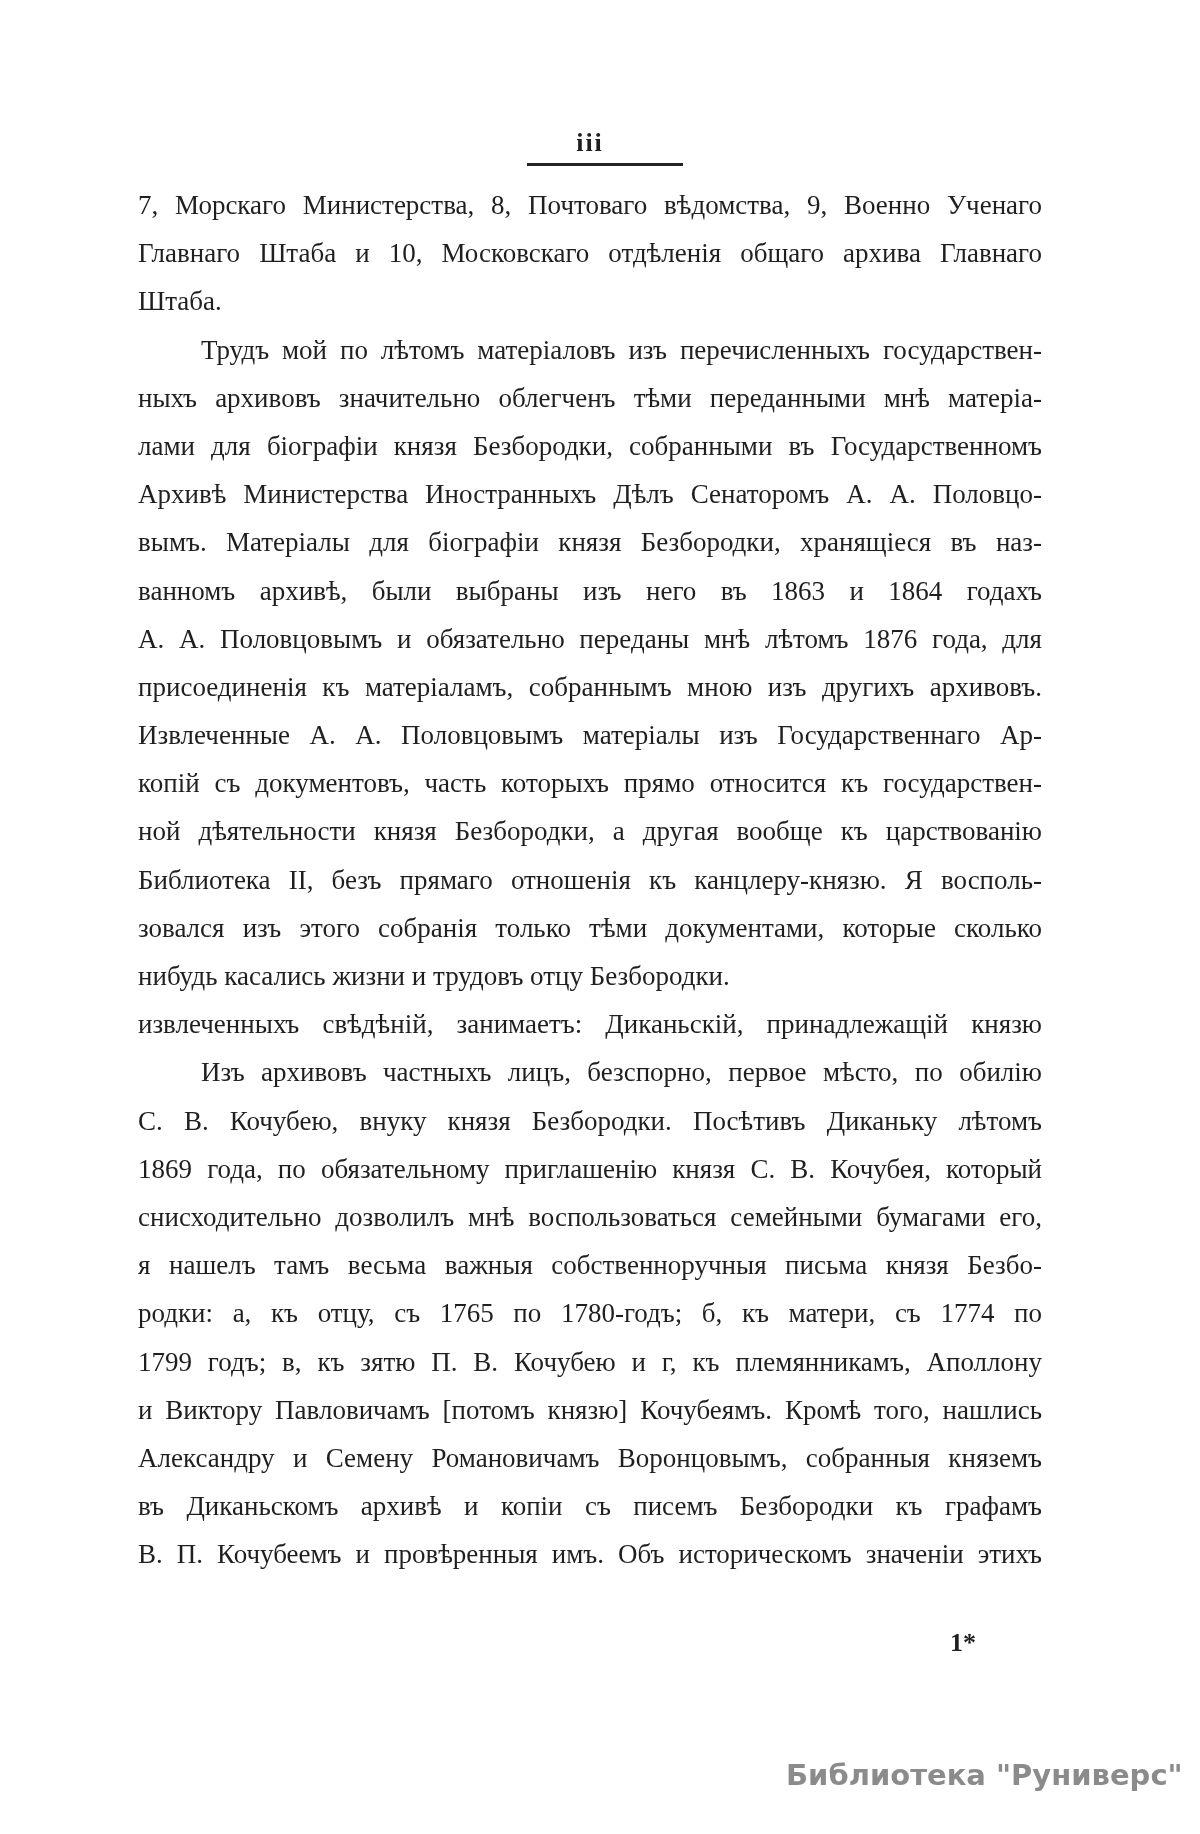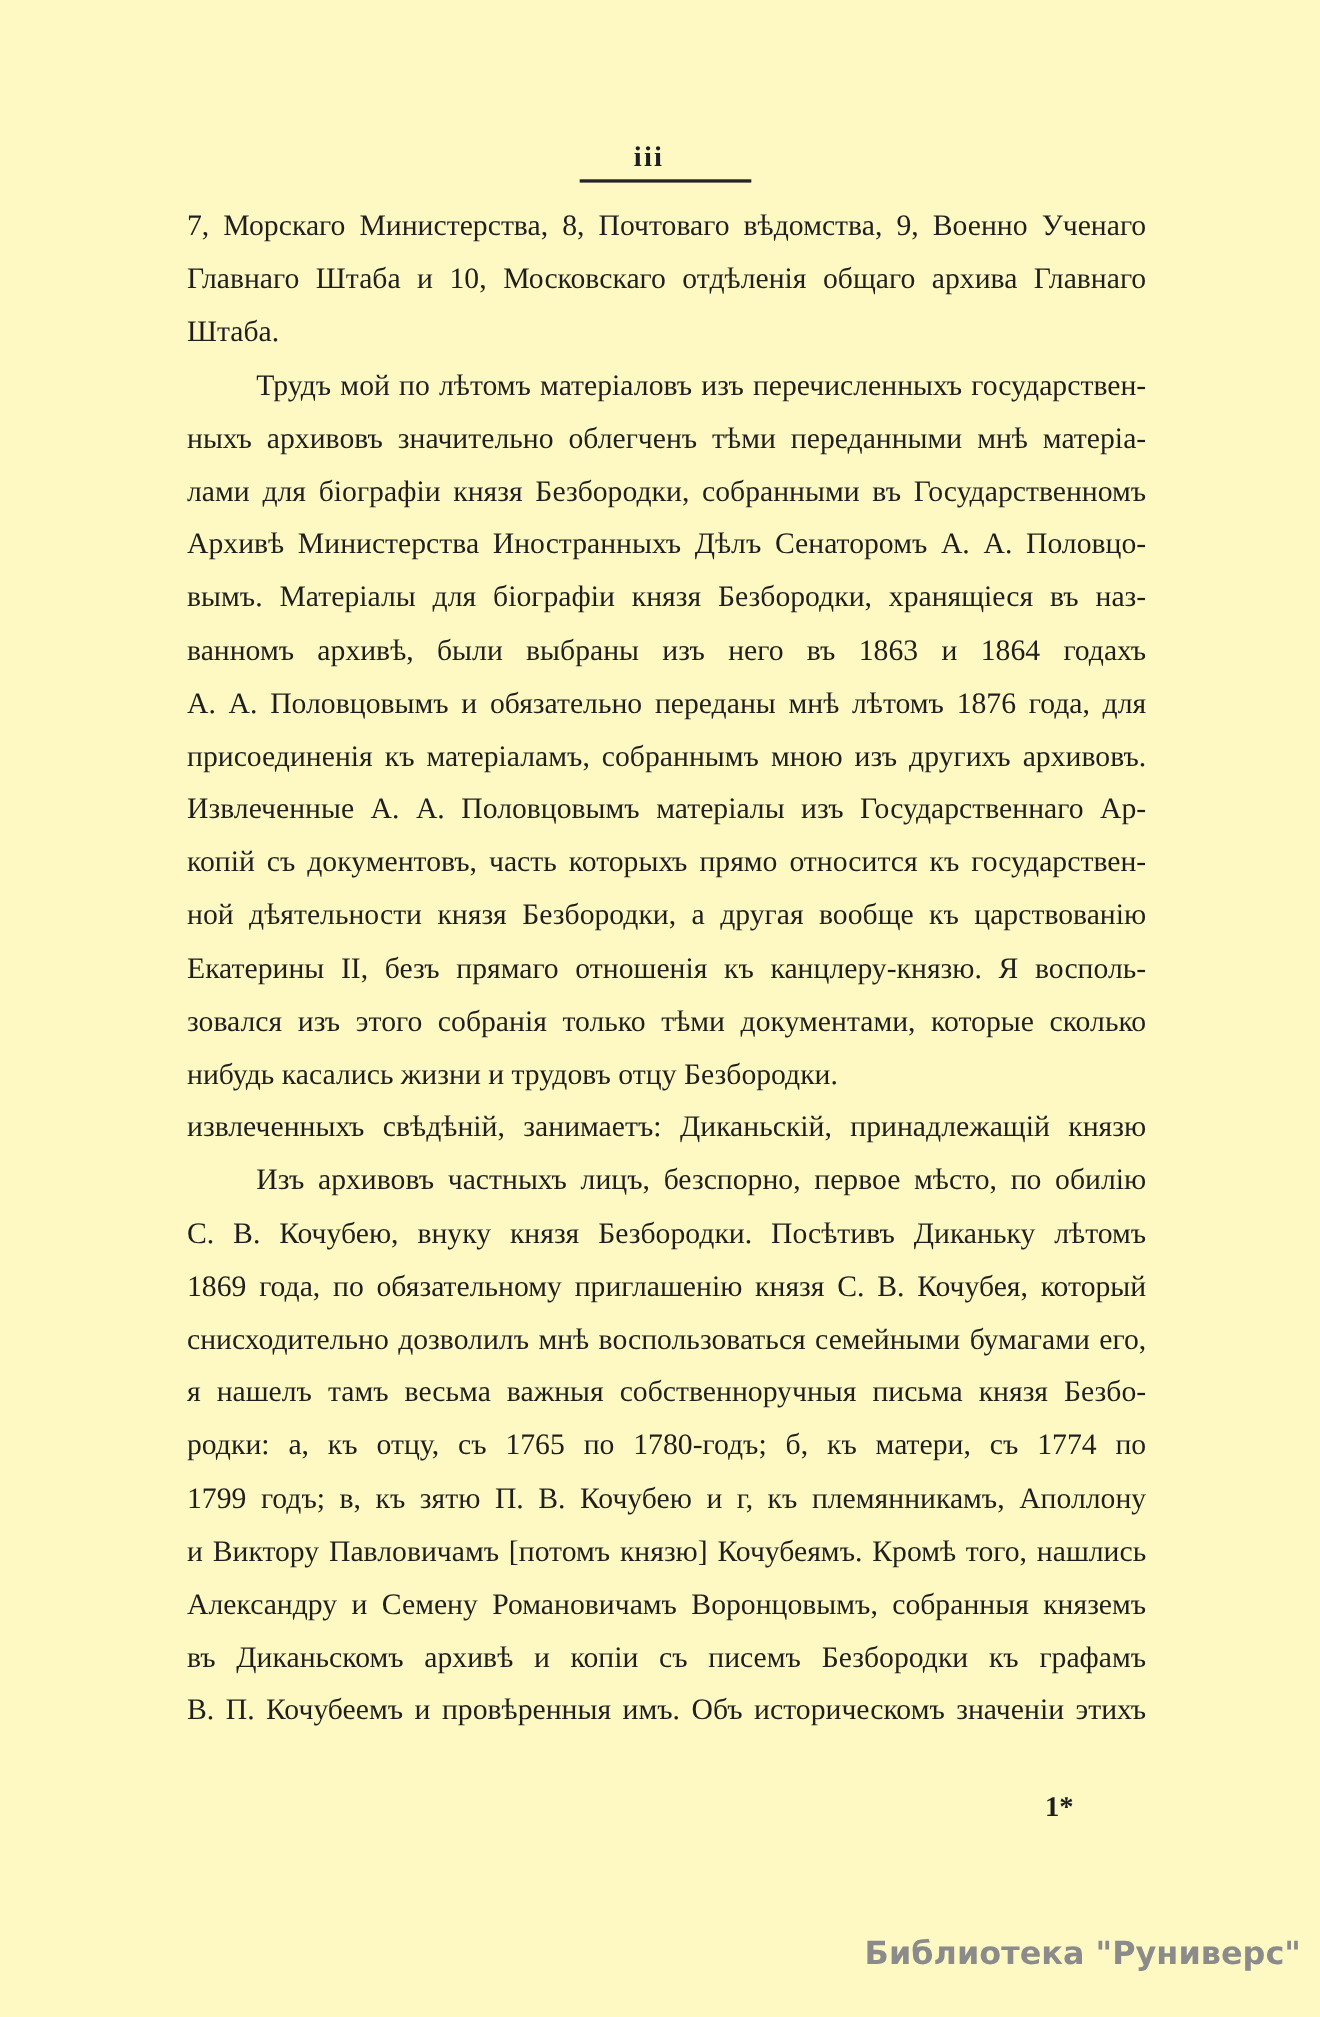--- a/index.html
+++ b/index.html
@@ -1,19 +1,19 @@
 <!DOCTYPE html>
 <html><head>
 <meta charset="utf-8">
 <style>
   html,body{margin:0;padding:0;background:#e9e9e9;}
   .sheet{
     position:relative;
     width:1200px;height:1834px;
-    background:#fef9c3;
+    background:#ffffff;
     overflow:hidden;
     font-family:"Liberation Serif","DejaVu Serif",serif;
     color:#1f1f1f;
   }
   
   .pagehead{
     position:absolute;
     left:138px;top:130px;width:904px;
     text-align:center;
   }
@@ -35,21 +35,20 @@
     position:absolute;
     left:138px;top:181px;width:904px;
   }
   .line{
     height:48.2px;
     line-height:48.2px;
     font-size:27px;
     white-space:normal;
     text-align:justify;
     text-align-last:justify;
-    margin-left:32px;
   }
   .line.flush{ text-align-last:left; }
   .line.indent{ padding-left:63px; }
   
   .signature-mark{
     position:absolute;
     left:950px;top:1630px;
     font-size:26px;
     font-weight:700;
     line-height:1;
@@ -83,21 +82,21 @@
       <div class="line">ныхъ архивовъ значительно облегченъ тѣми переданными мнѣ матеріа-</div>
       <div class="line">лами для біографіи князя Безбородки, собранными въ Государственномъ</div>
       <div class="line">Архивѣ Министерства Иностранныхъ Дѣлъ Сенаторомъ А. А. Половцо-</div>
       <div class="line">вымъ. Матеріалы для біографіи князя Безбородки, хранящіеся въ наз-</div>
       <div class="line">ванномъ архивѣ, были выбраны изъ него въ 1863 и 1864 годахъ</div>
       <div class="line">А. А. Половцовымъ и обязательно переданы мнѣ лѣтомъ 1876 года, для</div>
       <div class="line">присоединенія къ матеріаламъ, собраннымъ мною изъ другихъ архивовъ.</div>
       <div class="line">Извлеченные А. А. Половцовымъ матеріалы изъ Государственнаго Ар-</div>
       <div class="line">копій съ документовъ, часть которыхъ прямо относится къ государствен-</div>
       <div class="line">ной дѣятельности князя Безбородки, а другая вообще къ царствованію</div>
-      <div class="line">Екатерины II, безъ прямаго отношенія къ канцлеру-князю. Я восполь-</div>
+      <div class="line">Библиотека II, безъ прямаго отношенія къ канцлеру-князю. Я восполь-</div>
       <div class="line">зовался изъ этого собранія только тѣми документами, которые сколько</div>
       <div class="line flush">нибудь касались жизни и трудовъ отцу Безбородки.</div>
       <div class="line">извлеченныхъ свѣдѣній, занимаетъ: Диканьскій, принадлежащій князю</div>
       <div class="line indent">Изъ архивовъ частныхъ лицъ, безспорно, первое мѣсто, по обилію</div>
       <div class="line">С. В. Кочубею, внуку князя Безбородки. Посѣтивъ Диканьку лѣтомъ</div>
       <div class="line">1869 года, по обязательному приглашенію князя С. В. Кочубея, который</div>
       <div class="line">снисходительно дозволилъ мнѣ воспользоваться семейными бумагами его,</div>
       <div class="line">я нашелъ тамъ весьма важныя собственноручныя письма князя Безбо-</div>
       <div class="line">родки: а, къ отцу, съ 1765 по 1780-годъ; б, къ матери, съ 1774 по</div>
       <div class="line">1799 годъ; в, къ зятю П. В. Кочубею и г, къ племянникамъ, Аполлону</div>

